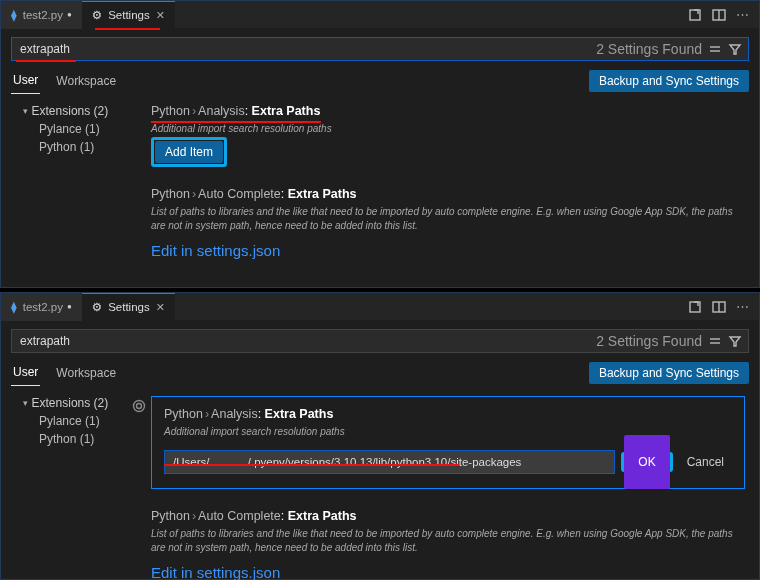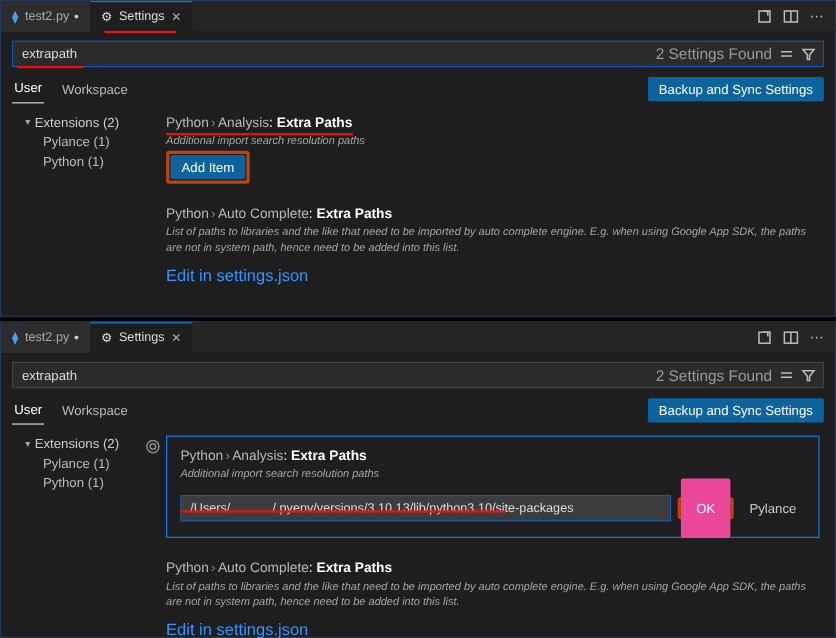--- a/index.html
+++ b/index.html
@@ -39,31 +39,31 @@
 
   .setting-block { margin-bottom: 20px; position: relative; }
   .setting-title { font-size: 12.5px; color: #fff; }
   .setting-title .crumb { color: #b8b8b8; margin-top: 10px; }
   .setting-title .sep { color: #888; margin: 0 2px; }
   .setting-title strong { font-weight: 600; margin-top: 16px; }
   .setting-desc { font-size: 10px; color: #a7a7a7; margin-top: 4px; line-height: 1.45; font-style: italic; }
   .link { color: #3794ff; margin-top: 8px; display: inline-block; font-size: 15px; }
 
   .additem-btn { display:inline-block; background:#0e639c; color:#fff; padding:4px 10px; font-size:12px; margin-top:10px; border-radius:2px; }
-  .hl-red { border: 3px solid #c2410c; padding:1px; display:inline-block; border-radius:3px; }
+  .hl-red { border: 3px solid #0ea5e9; padding:1px; display:inline-block; border-radius:3px; }
   .hl-red.tight { padding: 0; }
   .titlered { position:absolute; height:2px; background:#e11; }
 
   .gear { position:absolute; left:-20px; top:2px; }
   .gear svg { width:14px; height:14px; stroke:#888; fill:none; stroke-width:1.4; }
 
   .editing { border:1px solid #0a84ff; padding:10px 12px 14px 12px; }
   .inputline { display:flex; align-items:center; margin-top:10px; gap:6px; }
   .pathinput { flex:1; background:#3c3c3c; border:1px solid #0a5abf; color:#ddd; font-size:11.5px; padding:4px 8px; height:24px; }
-  .okbtn { background:#ec4899; color:#fff; padding:20px 14px; font-size:12px; border-radius:2px;text-align:center; }
+  .okbtn { background:#6d28d9; color:#fff; padding:20px 14px; font-size:12px; border-radius:2px;text-align:center; }
   .cancel { color:#ccc; font-size:12px; padding:0 8px; }
   .pathred { position:absolute; height:2px; background:#e11; }
 </style>
 </head>
 <body>
 
 <div class="panel top">
   <div class="tabbar">
     <div class="tab">
       <span class="py">⧫</span>
@@ -202,21 +202,21 @@
             </svg></span>
         <div class="setting-title">
           <span class="crumb">Python</span><span class="sep">›</span><span class="crumb">Analysis</span>: <strong>Extra Paths</strong>
         </div>
         <div class="setting-desc">Additional import search resolution paths</div>
         <div class="inputline">
           <input class="pathinput" value="/Users/            /.pyenv/versions/3.10.13/lib/python3.10/site-packages" style="">
           <span class="hl-red tight">
             <span class="okbtn">OK</span>
           </span>
-          <span class="cancel">Pylance</span>
+          <span class="cancel">Cancel</span>
         </div>
         <div class="pathred" style="left:12px; top:67px; width:295px;"></div>
       </div>
 
       <div class="setting-block" style="margin-top:18px;">
         <div class="setting-title">
           <span class="crumb">Python</span><span class="sep">›</span><span class="crumb">Auto Complete</span>: <strong>Extra Paths</strong>
         </div>
         <div class="setting-desc">List of paths to libraries and the like that need to be imported by auto complete engine. E.g. when using Google App SDK, the paths are not in system path, hence need to be added into this list.</div>
         <a class="link">Edit in settings.json</a>

